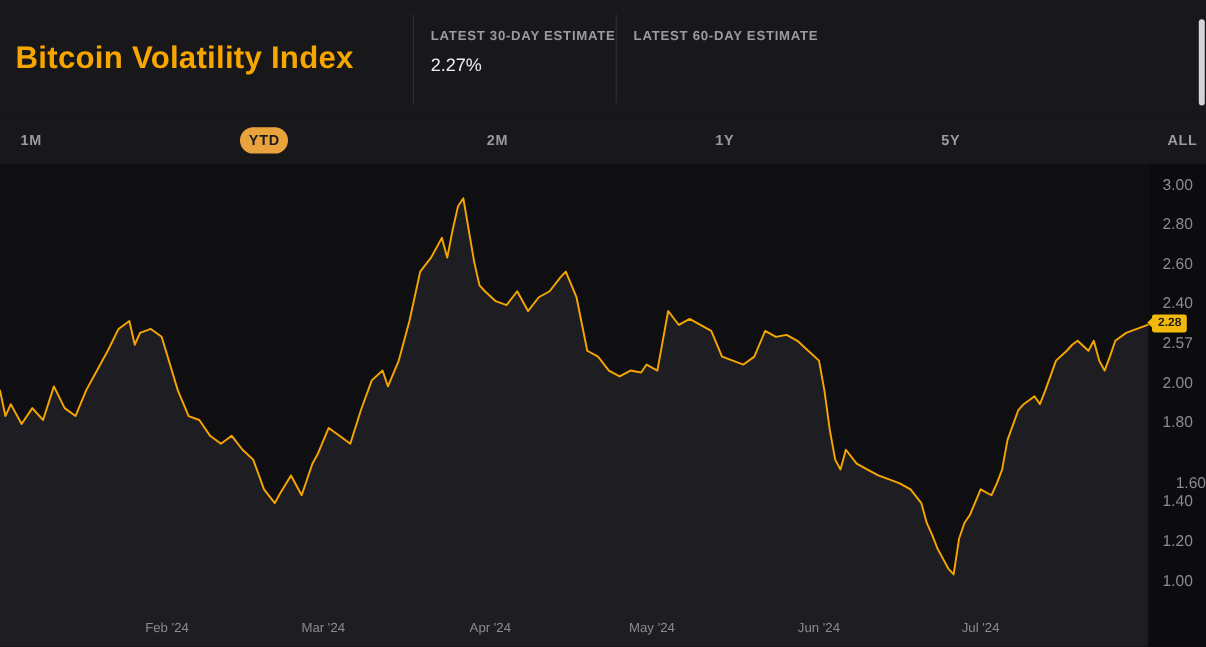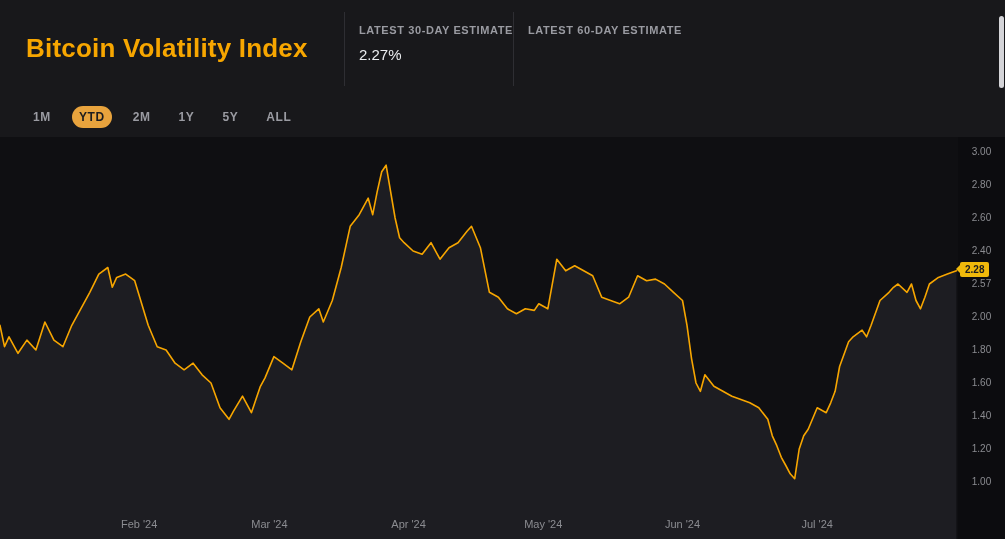--- a/index.html
+++ b/index.html
@@ -15,39 +15,39 @@
     --tick-text:#8b8c91;
     --divider:#2e2e33;
   }
   *{margin:0;padding:0;box-sizing:border-box;}
   html,body{width:1005px;height:539px;overflow:hidden;}
   body{font-family:"Liberation Sans",sans-serif;background:var(--header-bg);position:relative;}
 
   
   .header{display:flex;height:97px;background:var(--header-bg);position:relative;}
   .title-wrap{width:344px;display:flex;align-items:center;padding-left:13px;}
-  .app-title{color:var(--accent);font-size:26px;font-weight:bold;letter-spacing:.2px;white-space:nowrap;margin-left:13px;}
+  .app-title{color:var(--accent);font-size:26px;font-weight:bold;letter-spacing:.2px;white-space:nowrap;}
   .vdiv{width:1px;height:74px;margin:auto 0;background:var(--divider);flex:0 0 1px;}
   .stat{min-width:168px;padding:24px 0 0 14px;white-space:nowrap;}
   .stat-label{color:var(--text-muted);font-size:11px;font-weight:bold;letter-spacing:.6px;}
   .stat-value{color:var(--text-primary);font-size:15px;margin-top:10px;}
 
   
-  .range-row{height:40px;background:var(--header-bg);display:flex;align-items:center;padding-left:26px;gap:14px;}
+  .range-row{height:40px;background:var(--header-bg);display:flex;align-items:center;padding-left:10px;gap:14px;justify-content:space-between;}
   .range-btn{background:none;border:none;color:var(--text-muted);font-family:"Liberation Sans",sans-serif;
     font-size:12px;font-weight:bold;letter-spacing:.6px;padding:4px 7px;cursor:pointer;border-radius:2px;}
   .range-btn.active{background:var(--active-range-bg);color:#1c1c1f;border-radius:11px;}
 
   
   .chart-wrap{position:relative;width:1005px;height:402px;background:var(--chart-bg);}
   .chart-svg{position:absolute;left:0;top:0;}
   .area{fill:var(--area-fill);fill-opacity:.78;stroke:none;}
   .line{fill:none;stroke:var(--accent);stroke-width:1.6;stroke-linejoin:round;stroke-linecap:round;}
   .y-axis{position:absolute;right:0;top:0;width:47px;height:100%;background:var(--axis-bg);}
-  .ytick{position:absolute;left:0;width:100%;text-align:center;color:var(--tick-text);font-size:10px;}
+  .ytick{position:absolute;left:0;width:100%;text-align:center;color:var(--tick-text);font-size:13px;}
   .x-axis{position:absolute;left:0;top:0;width:958px;height:100%;pointer-events:none;}
   .xtick{position:absolute;top:381px;width:48px;text-align:center;color:var(--tick-text);font-size:11px;}
   .last-badge{position:absolute;left:2px;background:var(--badge-bg);color:#1c1c1e;font-size:10px;font-weight:bold;
     padding:2px 5px;border-radius:2px;}
   .last-badge::before{content:'';position:absolute;left:-4px;top:50%;margin-top:-4px;
     border-top:4px solid transparent;border-bottom:4px solid transparent;border-right:4px solid var(--badge-bg);}
 
   .scrollbar-thumb{position:absolute;right:1px;top:16px;width:5px;height:72px;background:#d4d4d8;border-radius:3px;}
 </style>
 </head>
@@ -92,20 +92,20 @@
     </div>
   <div class="y-axis" id="y-axis">
     <div class="last-badge" style="top: 124.8px;">2.28</div>
   <div class="ytick" style="top: 9px;">3.00</div>
       <div class="ytick" style="top: 42px;">2.80</div>
       <div class="ytick" style="top: 75px;">2.60</div>
       <div class="ytick" style="top: 108px;">2.40</div>
       <div class="ytick" style="top: 141px;">2.57</div>
       <div class="ytick" style="top: 174px;">2.00</div>
       <div class="ytick" style="top: 207px;">1.80</div>
-      <div class="ytick" style="top: 240px;">1.60</div>
+      <div class="ytick" style="top: 258px; text-align: right;">1.60</div>
       <div class="ytick" style="top: 273px;">1.40</div>
       <div class="ytick" style="top: 306px;">1.20</div>
       <div class="ytick" style="top: 339px;">1.00</div>
     </div>
 </div>
 
 <div class="scrollbar-thumb"></div>
 
 </body></html>

